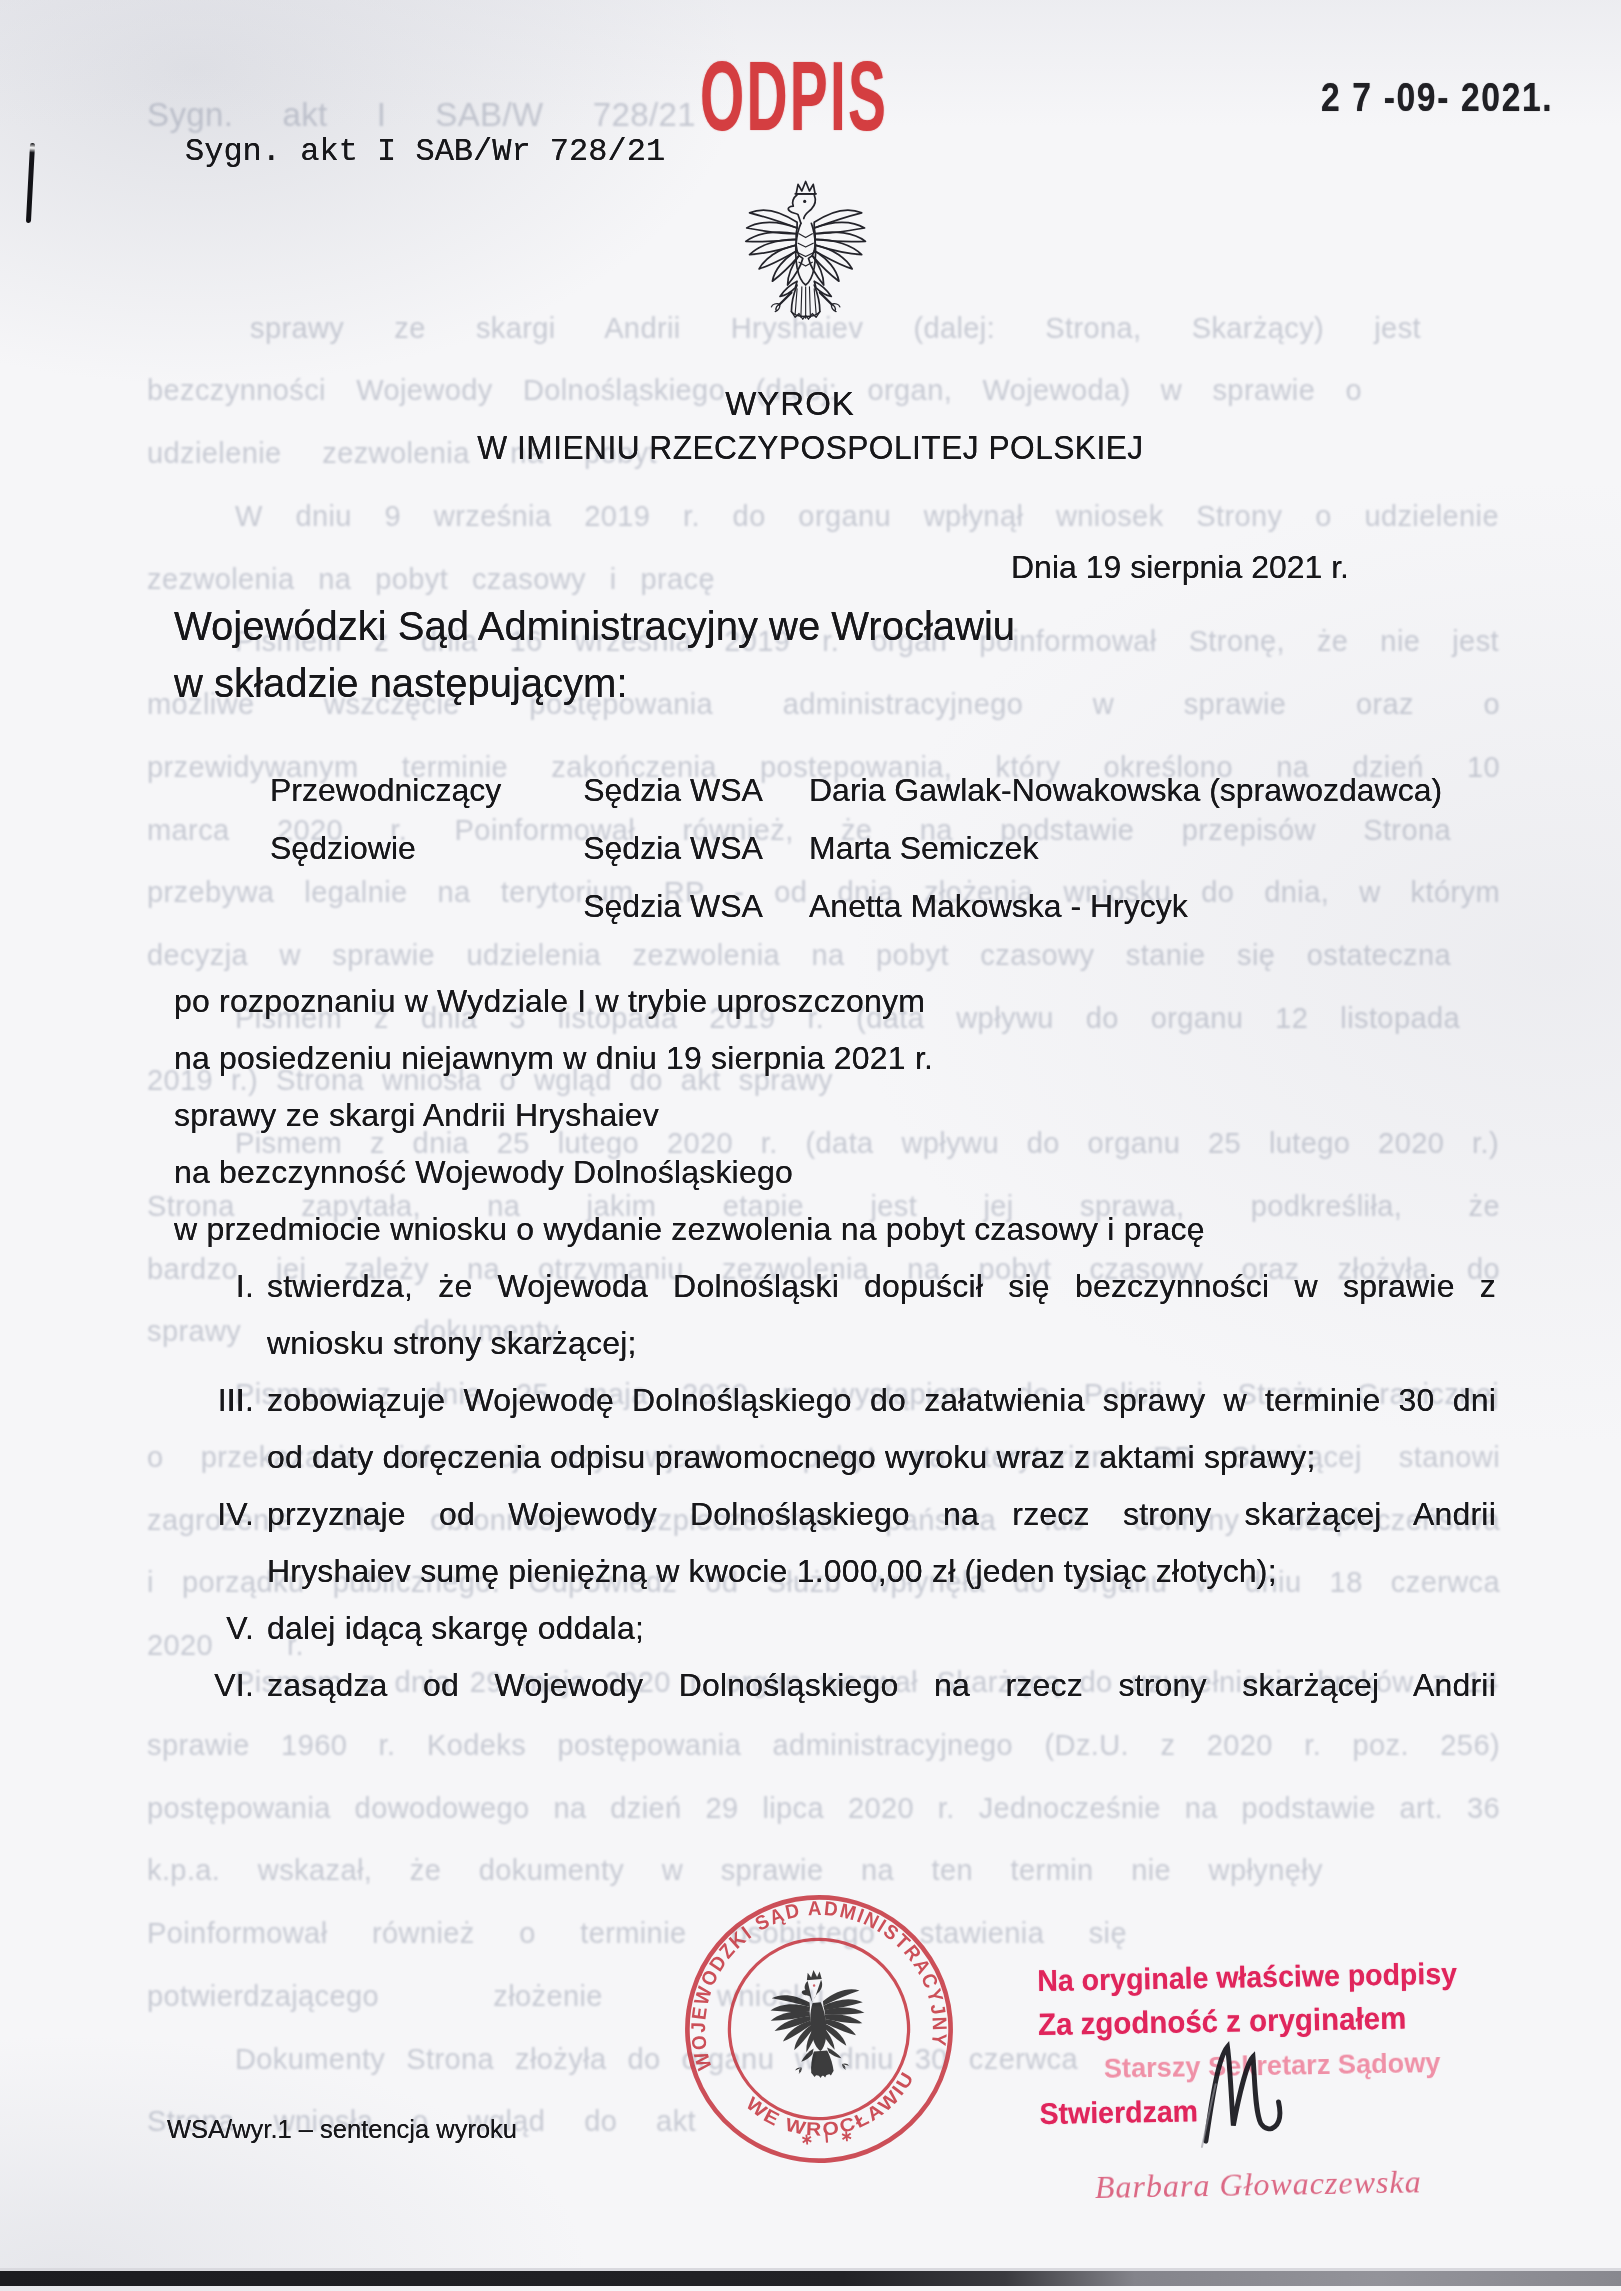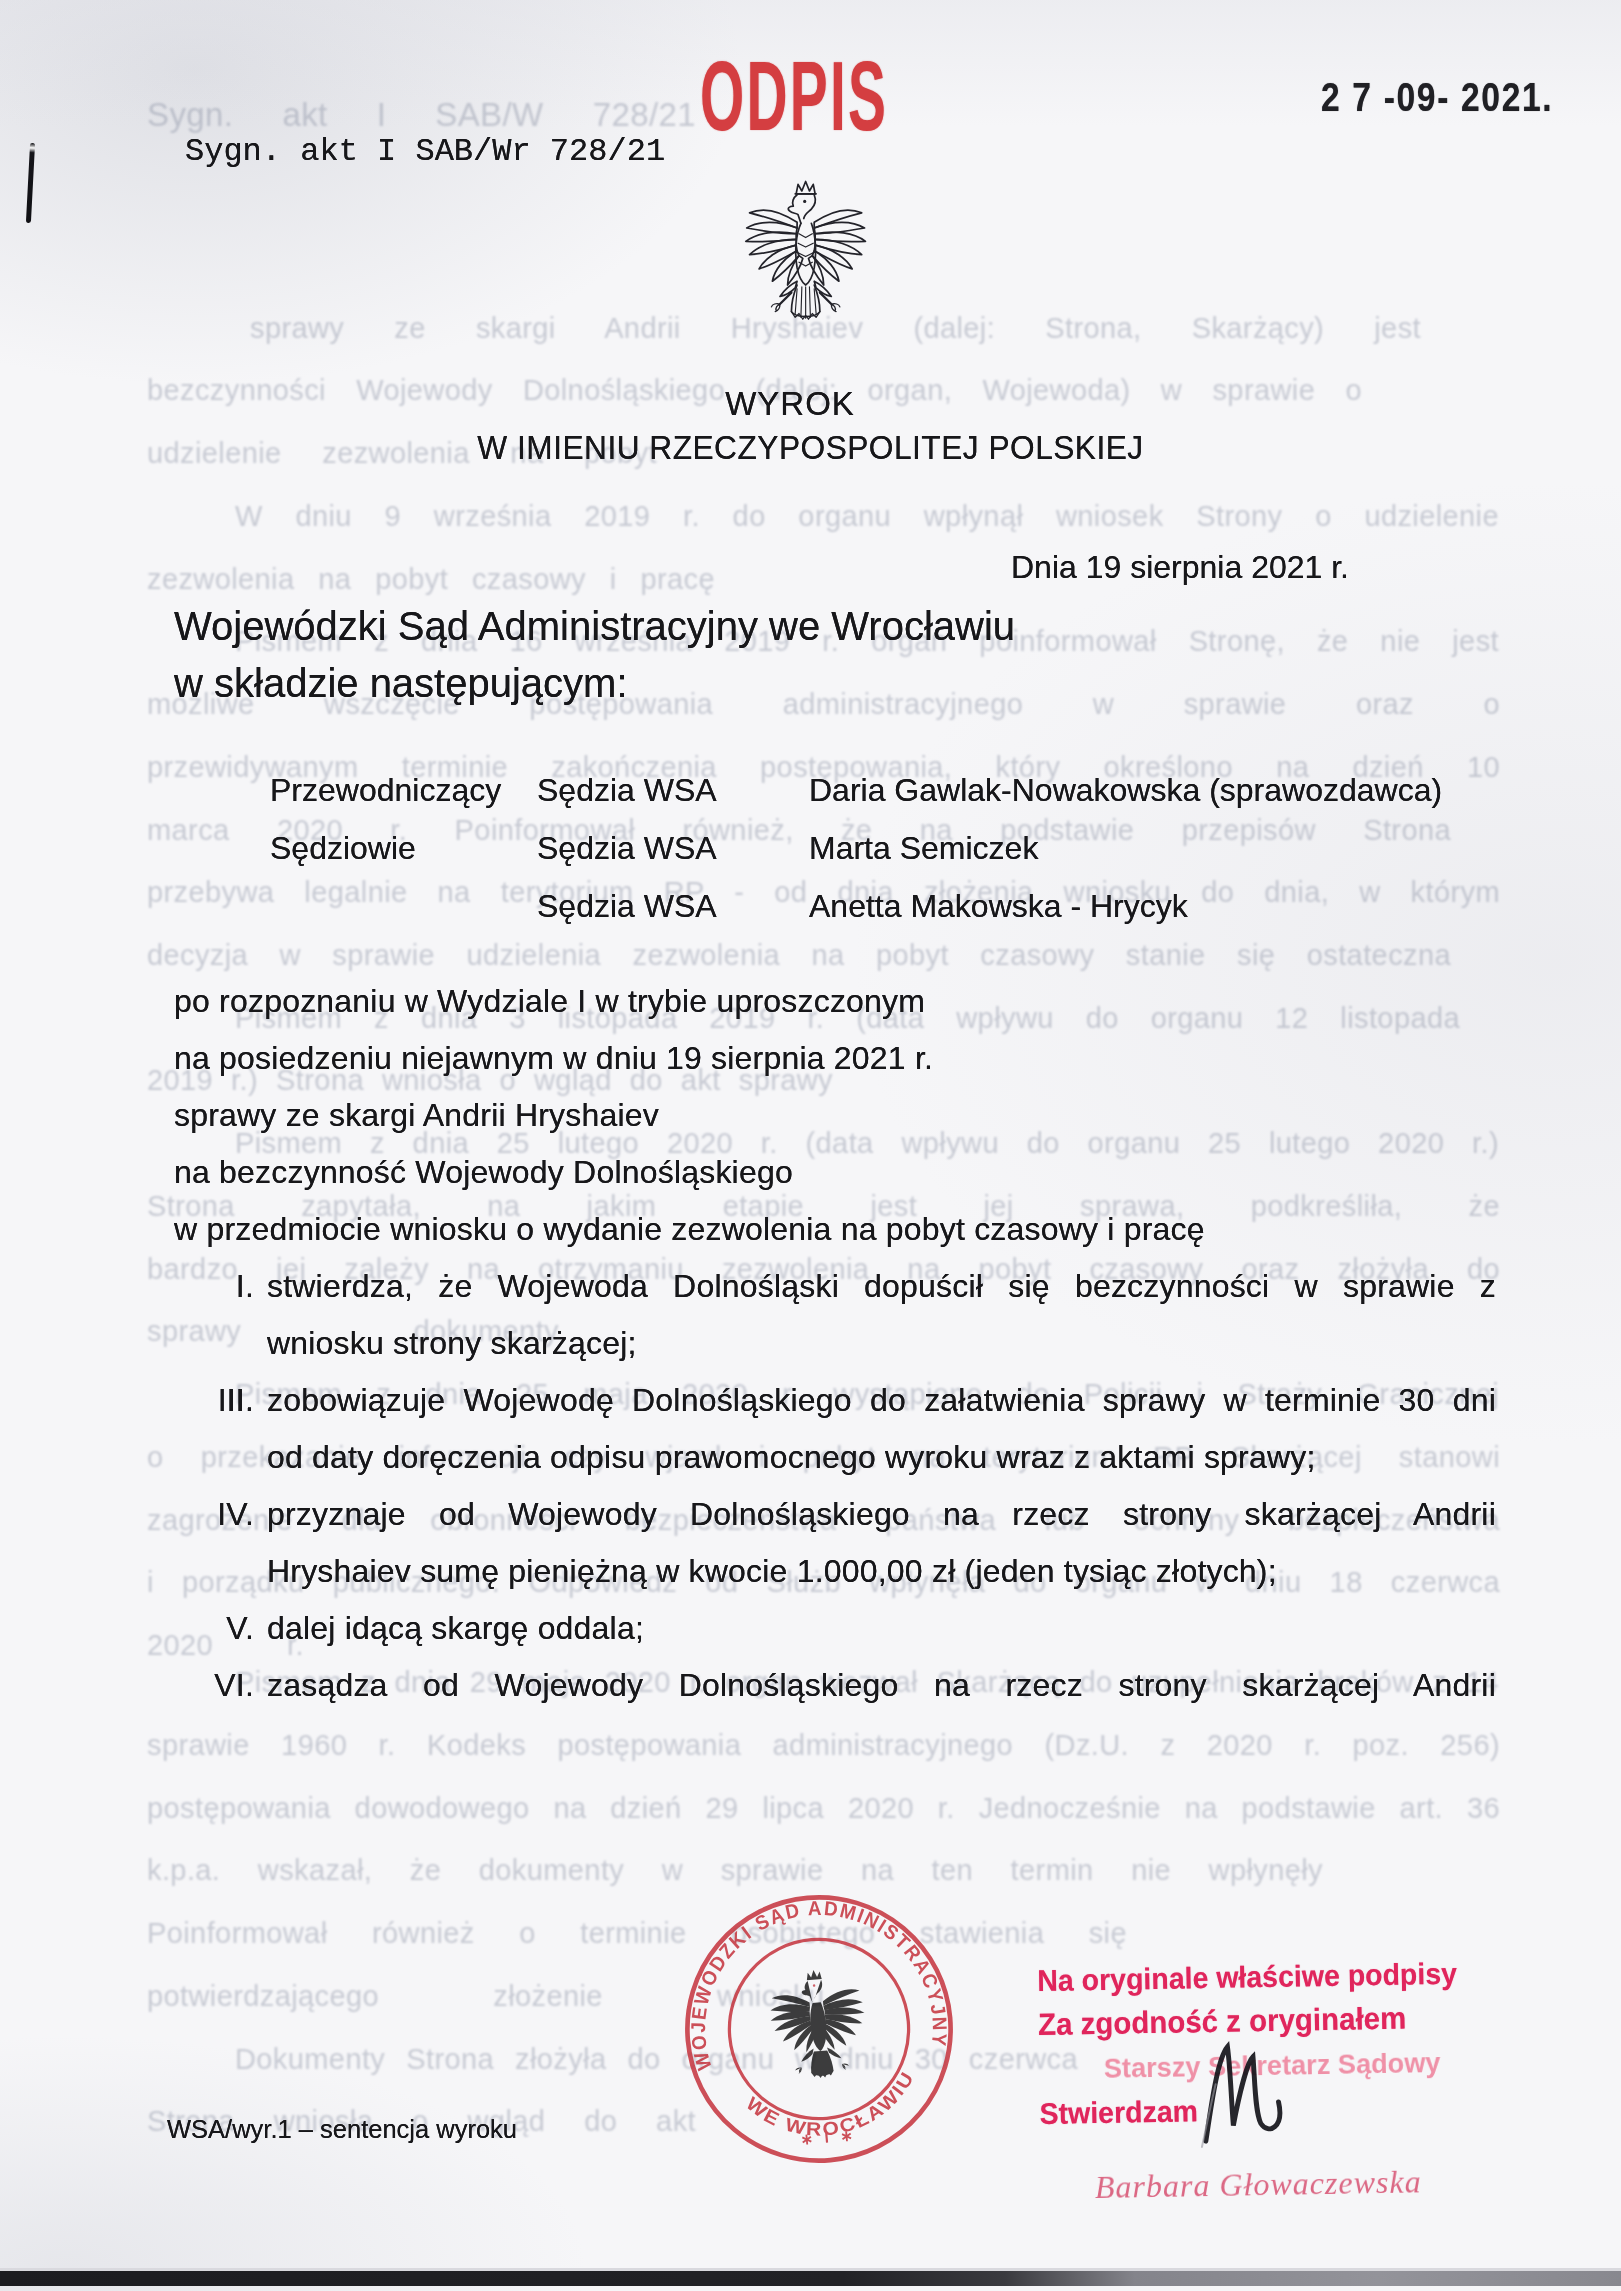--- a/index.html
+++ b/index.html
@@ -38,21 +38,21 @@
             letter-spacing:0.5px;transform:scaleX(.96);text-shadow:0 0 0.6px #17171a;}
   .date-line{position:absolute;right:272px;top:549px;font-size:32px;text-shadow:0 0 0.5px #17171a;}
 
   .court-lines{position:absolute;left:174px;top:598px;font-size:40px;line-height:57px;
                text-shadow:0 0 0.5px #17171a;}
 
   .panel{position:absolute;left:270px;top:761px;width:1235px;font-size:32px;line-height:58px;
          text-shadow:0 0 0.5px #17171a;}
   .panel-row{display:flex;}
   .panel-role{width:267px;flex:none;}
-  .panel-title{width:272px;flex:none;}
+  .panel-title{width:272px;flex:none;text-align:center;}
   .panel-name{flex:1;}
 
   .body-block{position:absolute;left:174px;top:973px;width:1322px;font-size:32px;
               line-height:57px;text-shadow:0 0 0.5px #17171a;letter-spacing:0.2px;}
   .verdict-item{position:relative;padding-left:93px;}
   .roman{position:absolute;left:0;top:0;width:80px;text-align:right;}
   .jline{text-align:justify;text-align-last:justify;}
 
   .seal{position:absolute;left:679px;top:1889px;opacity:.84;transform:rotate(-5deg);}
   .seal text{font-family:"Liberation Sans",sans-serif;font-weight:600;fill:#c4303a;}

